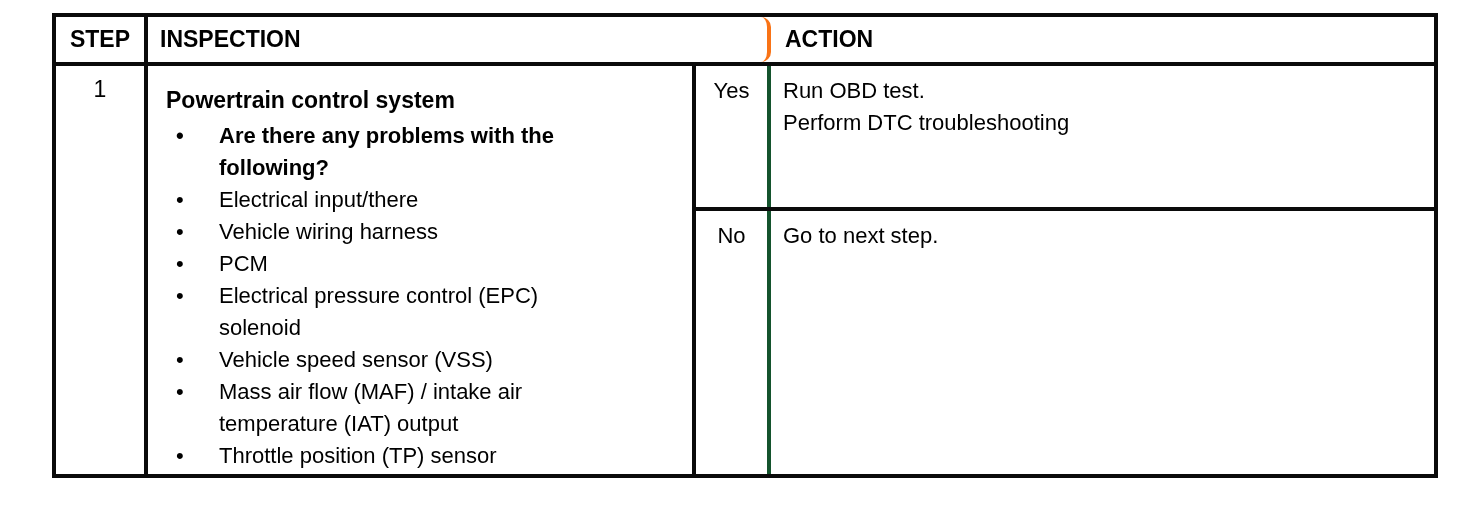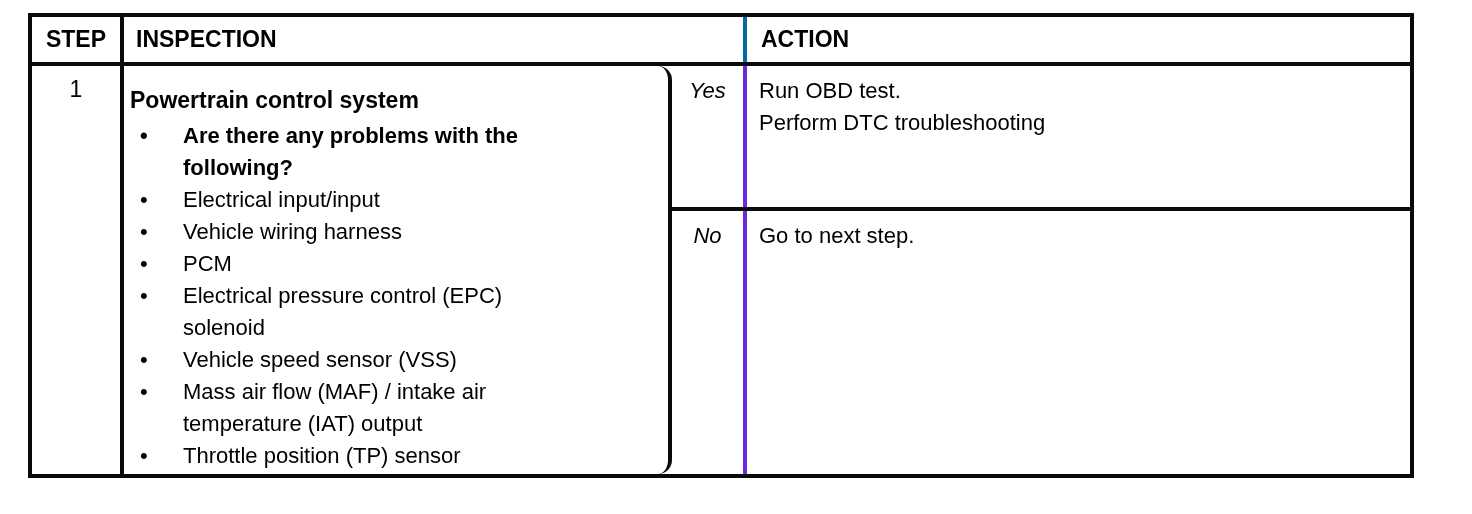--- a/index.html
+++ b/index.html
@@ -14,21 +14,21 @@
   }
   .page {
     position: relative;
     width: 1472px;
     height: 514px;
     background: #ffffff;
     overflow: hidden;
   }
   .doc-table {
     position: absolute;
-    left: 28px;
+    left: 52px;
     top: 13px;
     width: 1386px;
     height: 465px;
     border: 4px solid #0a0a0a;
     box-sizing: border-box;
     display: flex;
     flex-direction: column;
     background: #ffffff;
   }
   
@@ -49,21 +49,22 @@
     overflow: hidden;
   }
   .h-step {
     flex: 0 0 92px;
     justify-content: center;
     border-right: 4px solid #0a0a0a;
   }
   .h-inspection {
     flex: 0 0 623px;
     padding-left: 12px;
-    border-right: 4px solid #0369a1;
+    border-right: 4px solid #f97316;
+    border-radius: 10px;
   }
   .h-action {
     flex: 1 1 auto;
     padding-left: 14px;
     text-align: center;
   }
   
   .body-row {
     display: flex;
     flex: 1 1 auto;
@@ -75,23 +76,22 @@
     border-right: 4px solid #0a0a0a;
     box-sizing: border-box;
     text-align: center;
     padding-top: 10px;
     font-size: 23px;
   }
   .inspection-cell {
     flex: 0 0 548px;
     border-right: 4px solid #0a0a0a;
     box-sizing: border-box;
-    padding: 18px 4px 0 6px;
+    padding: 18px 4px 0 18px;
     line-height: 32px;
-    border-radius: 14px;
   }
   .insp-title {
     font-weight: bold;
     font-size: 23px;
     margin-bottom: 4px;
   }
   .bullet-row {
     display: flex;
     align-items: flex-start;
   }
@@ -116,26 +116,25 @@
   }
   .branch-yes {
     flex: 0 0 145px;
     border-bottom: 4px solid #0a0a0a;
   }
   .branch-no {
     flex: 1 1 auto;
   }
   .yn-cell {
     flex: 0 0 75px;
-    border-right: 4px solid #6d28d9;
+    border-right: 4px solid #14532d;
     box-sizing: border-box;
     text-align: center;
     padding-top: 9px;
     line-height: 32px;
-    font-style: italic;
   }
   .action-cell {
     flex: 1 1 auto;
     box-sizing: border-box;
     padding: 9px 10px 0 12px;
     line-height: 32px;
   }
   .action-line { line-height: 32px; }
 </style>
 </head>
@@ -161,21 +160,21 @@
           <span class="bullet-dot">•</span>
           <span class="bullet-lines">
             <span class="bullet-line" style="display:block">Are there any problems with the</span>
             <span class="bullet-line" style="display:block">following?</span>
           </span>
         </div>
 
         <div class="bullet-row">
           <span class="bullet-dot">•</span>
           <span class="bullet-lines">
-            <span class="bullet-line" style="display:block">Electrical input/input</span>
+            <span class="bullet-line" style="display:block">Electrical input/there</span>
           </span>
         </div>
 
         <div class="bullet-row">
           <span class="bullet-dot">•</span>
           <span class="bullet-lines">
             <span class="bullet-line" style="display:block">Vehicle wiring harness</span>
           </span>
         </div>
 

